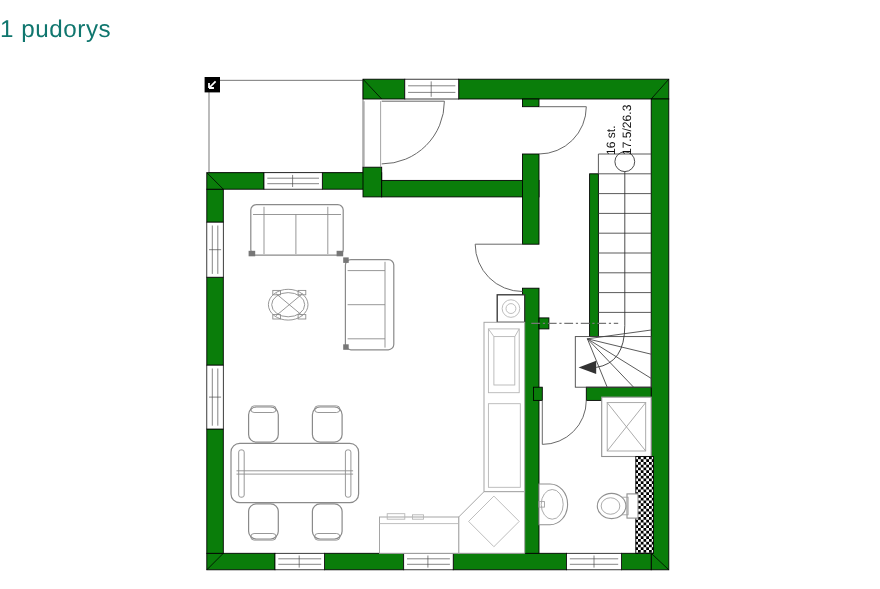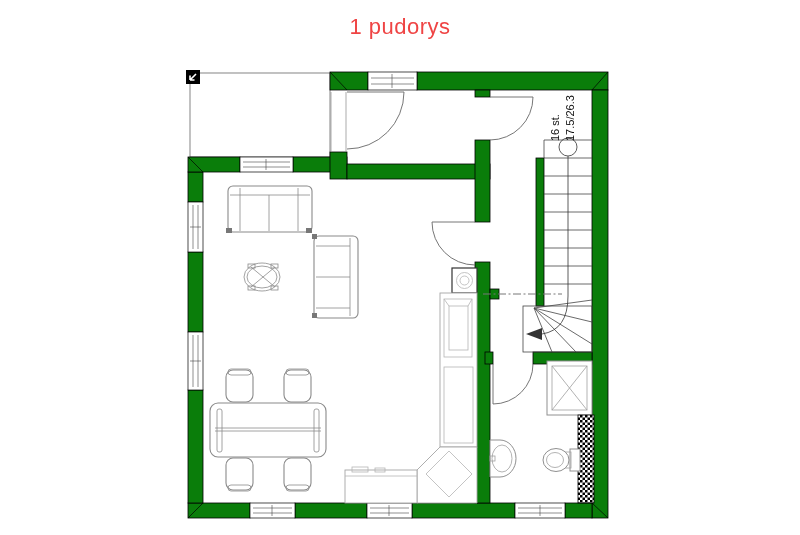--- a/index.html
+++ b/index.html
@@ -1,19 +1,19 @@
 <!DOCTYPE html>
 <html style="--wall-fill: #0a7d0a; --furniture-line: #8a8a8a;"><head>
 <meta charset="utf-8">
 <style>
   html,body{margin:0;padding:0;background:#fff;}
   .stage{position:relative;width:800px;height:535px;background:#fff;overflow:hidden;
          font-family:"Liberation Sans",sans-serif;}
-  .title{position:absolute;top:14px;left:0;width:100%;text-align:center;
-         font-size:22px;color:#ef4444;letter-spacing:0.5px;}
+  .title{position:absolute;top:14px;left:0;width:100%;text-align:left;
+         font-size:22px;color:#0f766e;letter-spacing:0.5px;}
   svg{position:absolute;top:0;left:0;}
   .wall{fill:var(--wall-fill,#0a7d0a);stroke:#000;stroke-width:0.8;}
   .miter{stroke:#000;stroke-width:0.7;}
   .win{fill:#fff;stroke:#000;stroke-width:0.7;}
   .winl{stroke:#444;stroke-width:0.6;fill:none;}
   .door{stroke:#666;stroke-width:0.9;fill:none;}
   .stair{stroke:#444;stroke-width:0.8;fill:none;}
   .walk{stroke:#333;stroke-width:0.8;fill:none;}
   .fu{stroke:var(--furniture-line,#8a8a8a);stroke-width:1.1;fill:#fff;}
   .fu2{stroke:var(--furniture-line,#8a8a8a);stroke-width:0.8;fill:none;}

